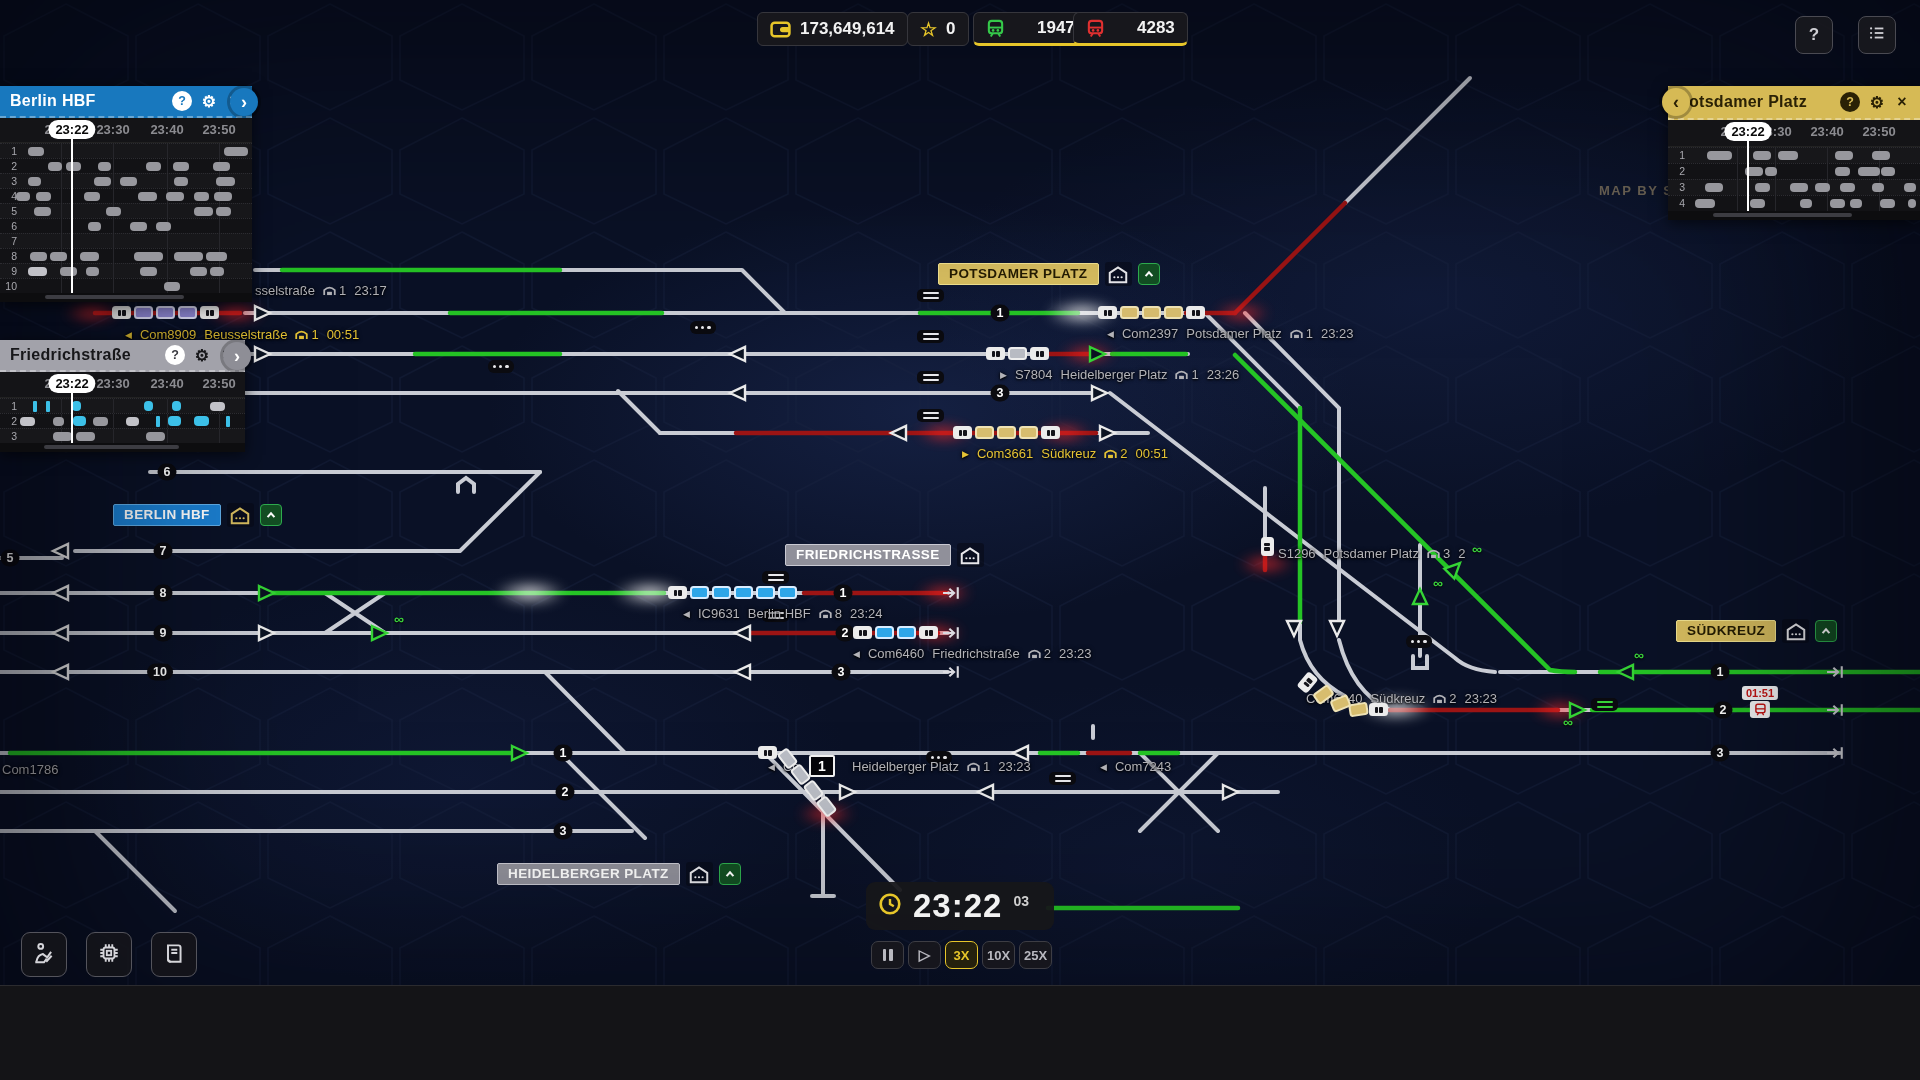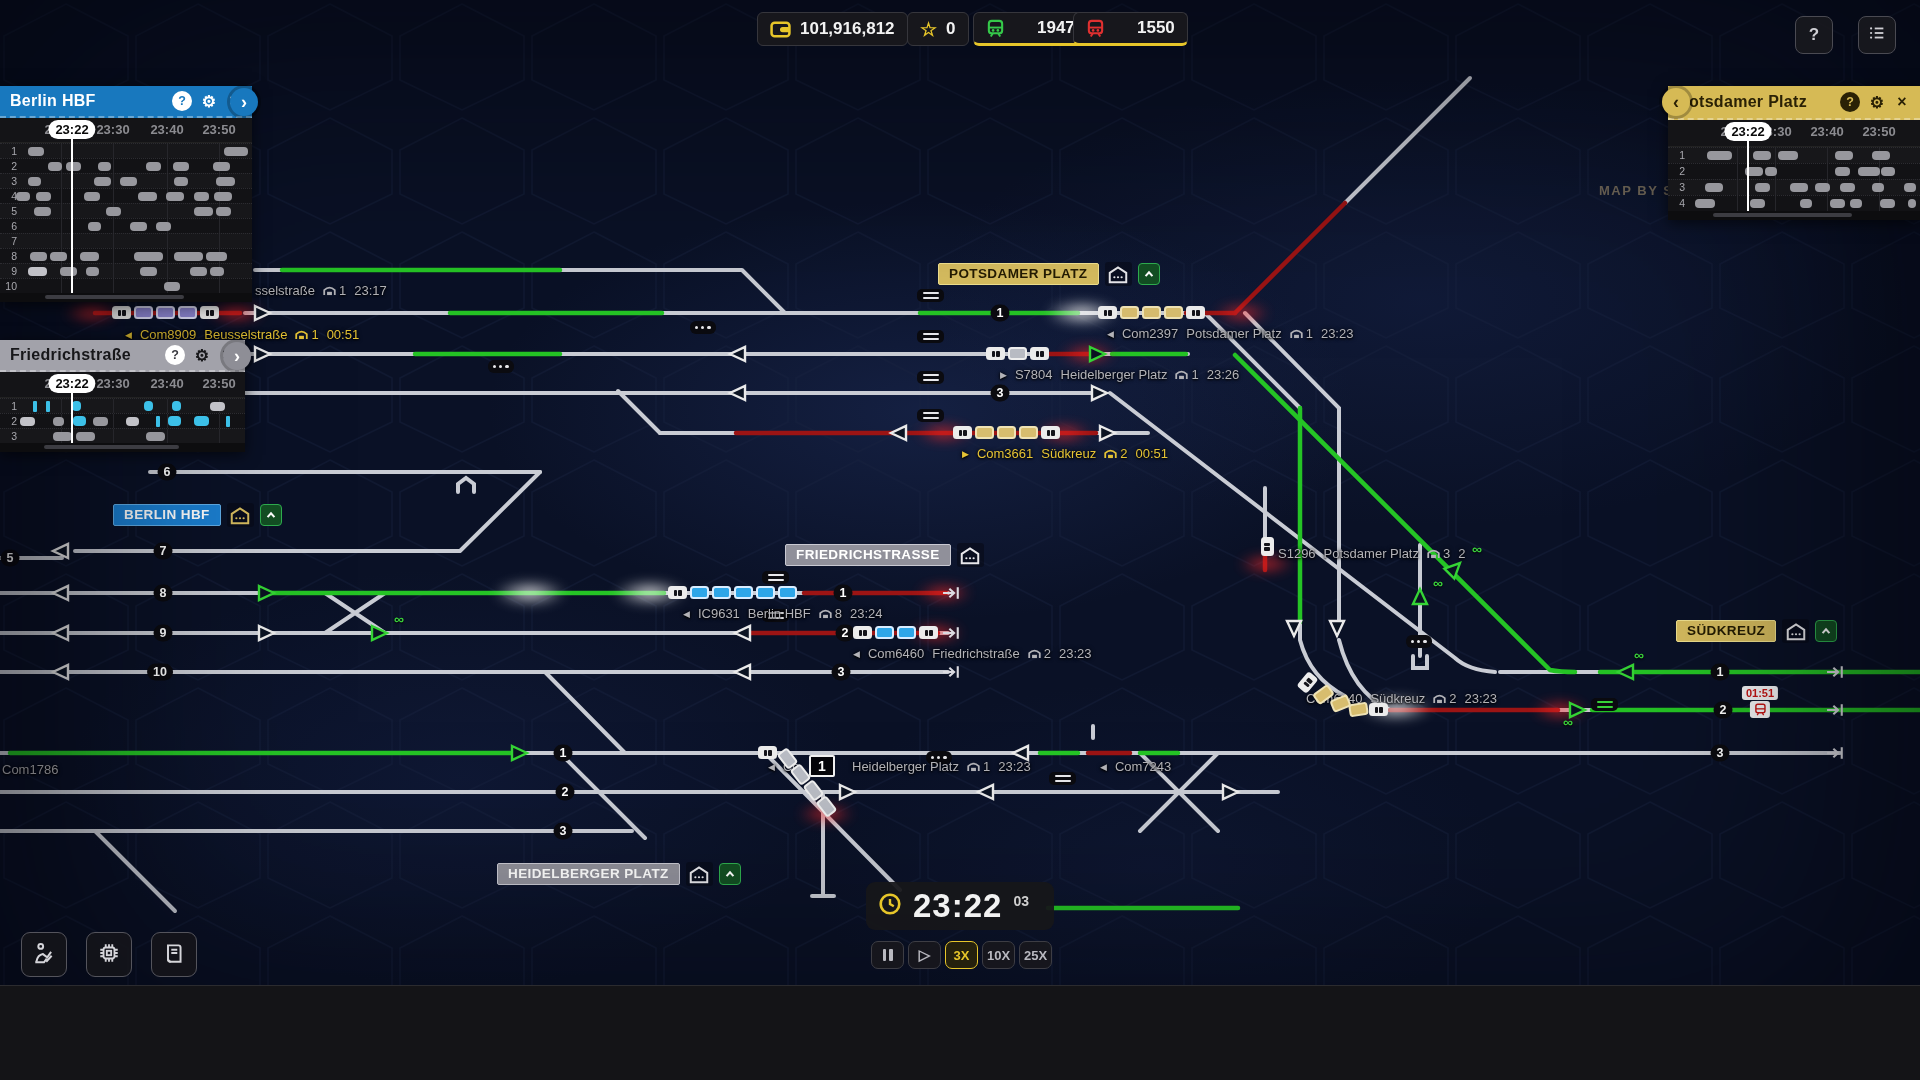--- a/index.html
+++ b/index.html
@@ -1035,21 +1035,21 @@
       </div>
     </div>
 
   <div class="res" style="left:757px;top:12px;">
     <span class="ic">
         <svg width="21" height="17" viewBox="0 0 20 16">
           <rect x="1.5" y="1.5" width="17" height="13" rx="3" fill="none" stroke="#e7c62a" stroke-width="2.4"></rect>
           <path d="M12 5.5 h6.5 v5 H12 a2.5 2.5 0 0 1 0 -5 Z" fill="#e7c62a"></path>
         </svg>
       </span>
-    <span>101,916,812</span>
+    <span>173,649,614</span>
   </div>
   <div class="res" style="left:907px;top:12px;">
     <span class="ic" style="color:#e7c62a;font-size:19px;">☆</span>
     <span>0</span>
   </div>
   <div class="res u" style="left:973px;top:12px;">
     <span class="ic" style="color:#35c94a;">
         <svg width="19" height="19" viewBox="0 0 20 20">
           <rect x="3" y="2" width="14" height="13" rx="3" fill="none" stroke="currentColor" stroke-width="2.2"></rect>
           <line x1="3" y1="9" x2="17" y2="9" stroke="currentColor" stroke-width="2"></line>
@@ -1063,21 +1063,21 @@
   <div class="res u" style="left:1073px;top:12px;">
     <span class="ic" style="color:#e03030;">
         <svg width="19" height="19" viewBox="0 0 20 20">
           <rect x="3" y="2" width="14" height="13" rx="3" fill="none" stroke="currentColor" stroke-width="2.2"></rect>
           <line x1="3" y1="9" x2="17" y2="9" stroke="currentColor" stroke-width="2"></line>
           <circle cx="7.5" cy="12" r="1.4" fill="currentColor"></circle>
           <circle cx="12.5" cy="12" r="1.4" fill="currentColor"></circle>
           <path d="M5 18.5 L7 15.5 M15 18.5 L13 15.5" stroke="currentColor" stroke-width="2"></path>
         </svg>
       </span>
-    <span>1550</span>
+    <span>4283</span>
   </div>
 
   <div class="sqbtn" style="left:1795px;top:16px;">
       <span>?</span>
     </div>
   <div class="sqbtn" style="left:1858px;top:16px;">
     <span><svg width="20" height="20" viewBox="0 0 22 22" stroke="currentColor" stroke-width="2" fill="none">
           <circle cx="4.5" cy="6" r="1.2" fill="currentColor" stroke="none"></circle>
           <line x1="8.5" y1="6" x2="18" y2="6"></line>
           <circle cx="4.5" cy="11" r="1.2" fill="currentColor" stroke="none"></circle>

